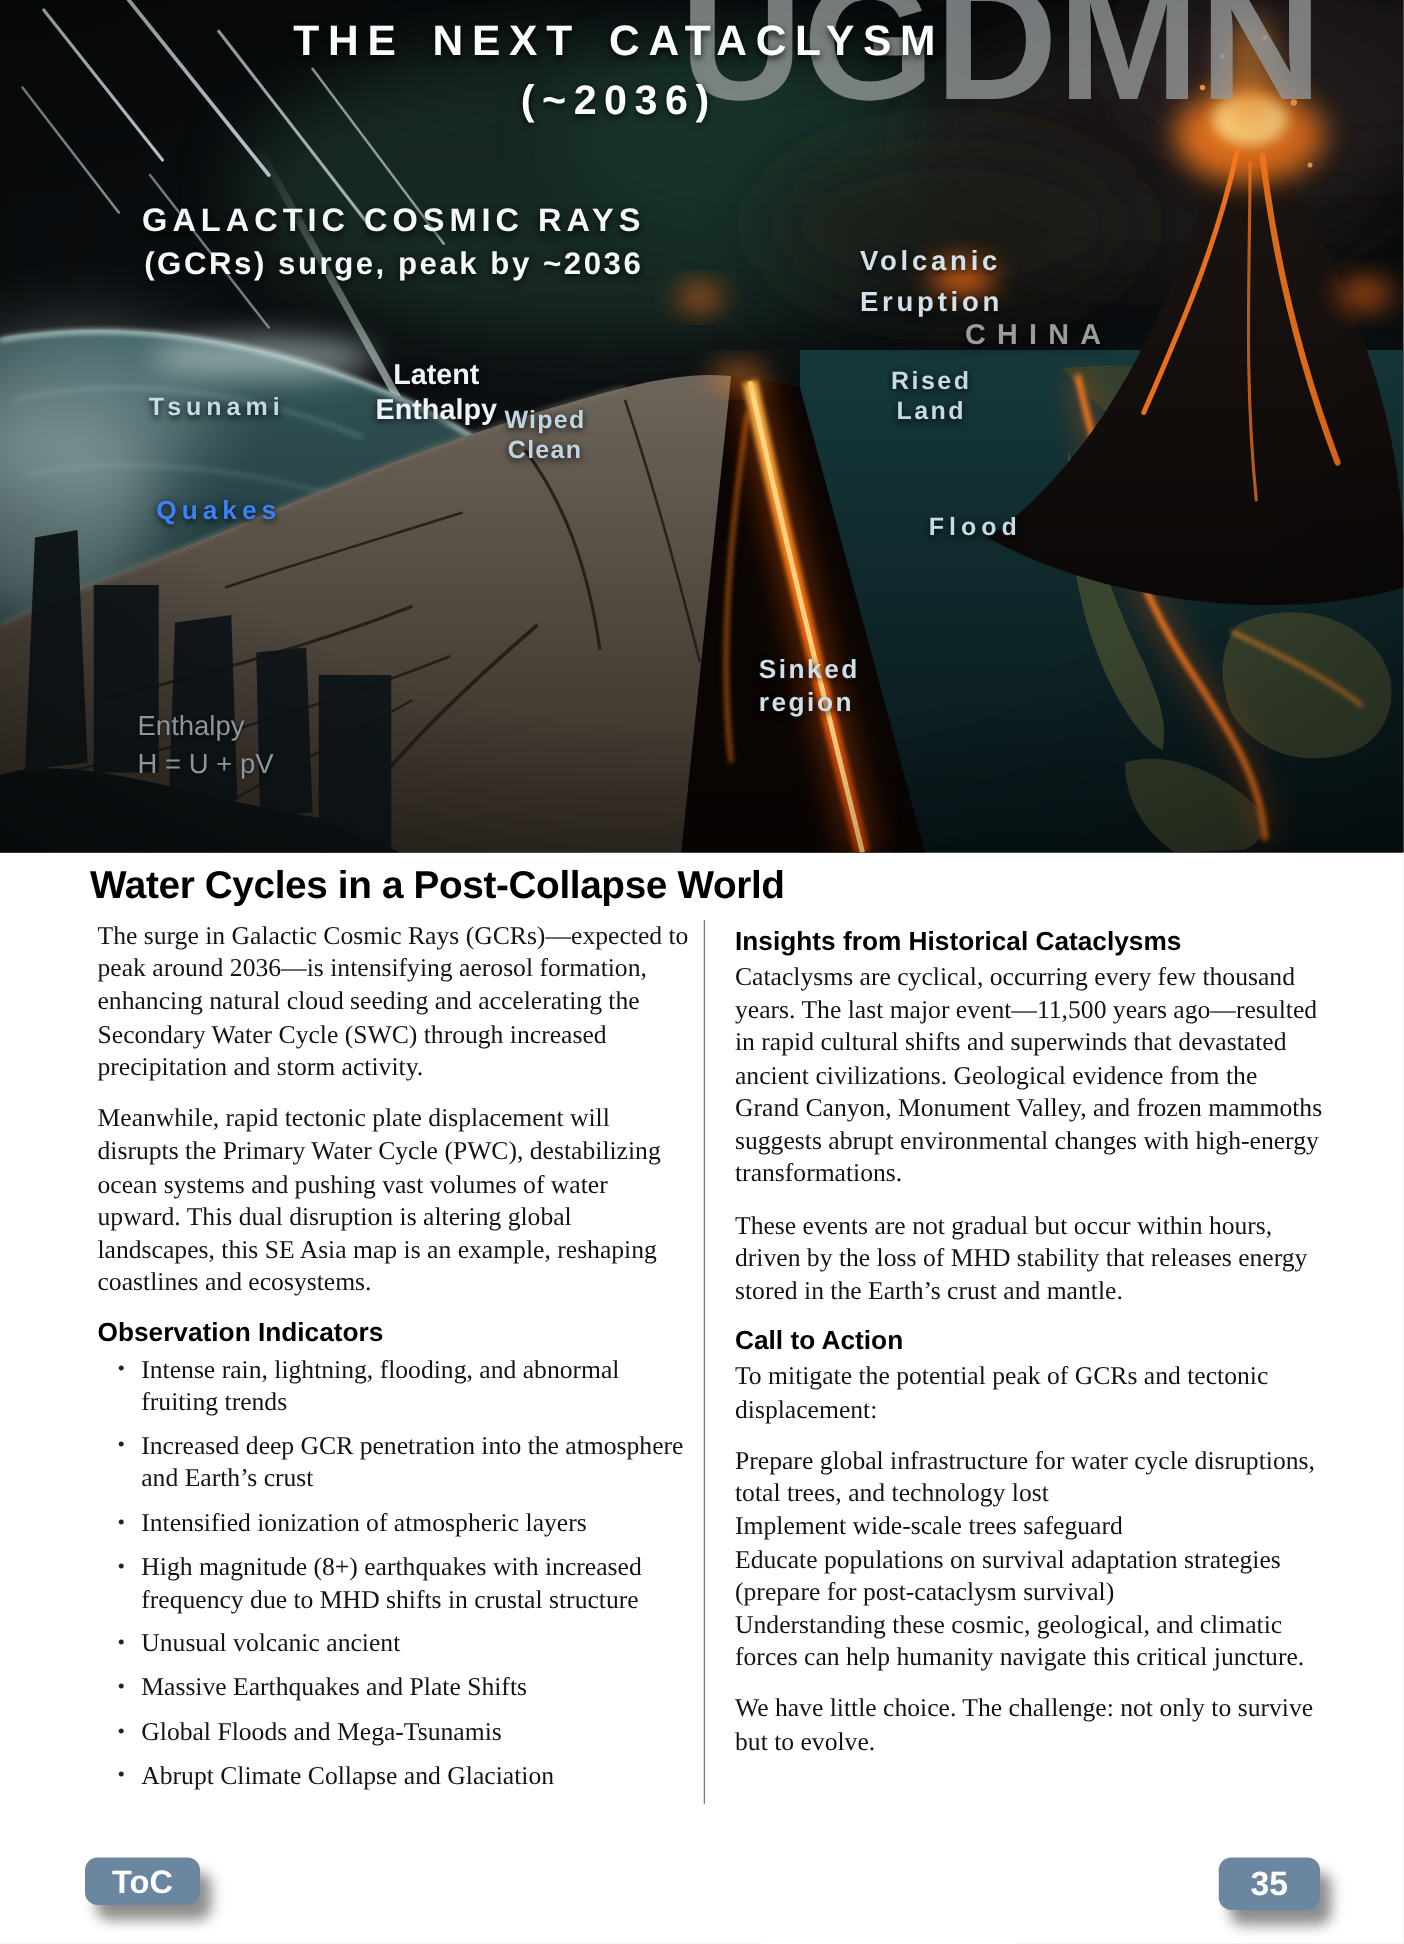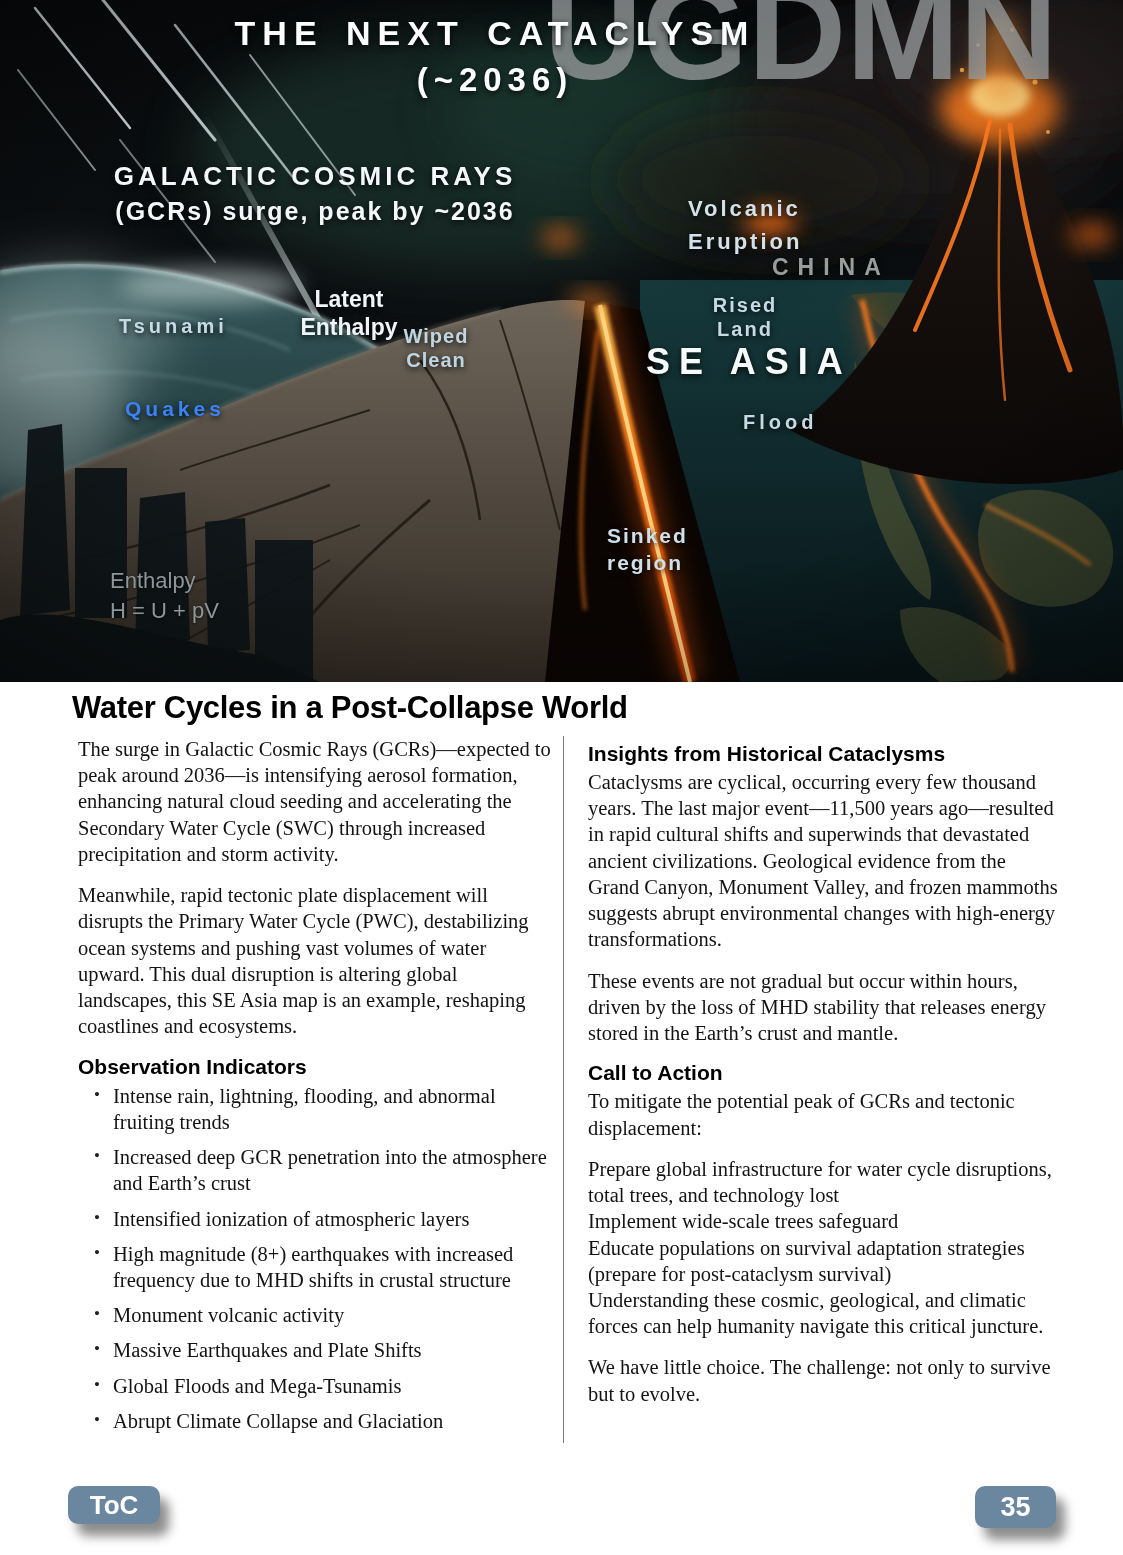--- a/index.html
+++ b/index.html
@@ -225,21 +225,20 @@
     <div class="hl pre lbl-volcanic">Volcanic
 Eruption</div>
     <div class="hl lbl-china">CHINA</div>
     <div class="hl pre lbl-latent">Latent
 Enthalpy</div>
     <div class="hl lbl-tsunami">Tsunami</div>
     <div class="hl pre lbl-wiped">Wiped
 Clean</div>
     <div class="hl pre lbl-rised">Rised
 Land</div>
-    <div class="hl lbl-seasia">SE ASIA</div>
     <div class="hl lbl-quakes">Quakes</div>
     <div class="hl lbl-flood">Flood</div>
     <div class="hl pre lbl-sinked">Sinked
 region</div>
     <div class="hl lbl-enthalpy">
       <span>Enthalpy</span>
       <span>H = U + pV</span>
     </div>
   </div>
 
@@ -249,21 +248,21 @@
     <div class="cols">
       <div class="col-left">
         <p>The surge in Galactic Cosmic Rays (GCRs)—expected to peak around 2036—is intensifying aerosol formation, enhancing natural cloud seeding and accelerating the Secondary Water Cycle (SWC) through increased precipitation and storm activity.</p>
         <p>Meanwhile, rapid tectonic plate displacement will disrupts the Primary Water Cycle (PWC), destabilizing ocean systems and pushing vast volumes of water upward. This dual disruption is altering global landscapes, this SE Asia map is an example, reshaping coastlines and ecosystems.</p>
         <h3 class="subhead">Observation Indicators</h3>
         <ul class="indicators">
           <li>Intense rain, lightning, flooding, and abnormal fruiting trends</li>
           <li>Increased deep GCR penetration into the atmosphere and Earth’s crust</li>
           <li>Intensified ionization of atmospheric layers</li>
           <li>High magnitude (8+) earthquakes with increased frequency due to MHD shifts in crustal structure</li>
-          <li>Monument volcanic activity</li>
+          <li>Unusual volcanic ancient</li>
           <li>Massive Earthquakes and Plate Shifts</li>
           <li>Global Floods and Mega-Tsunamis</li>
           <li>Abrupt Climate Collapse and Glaciation</li>
         </ul>
       </div>
 
       <div class="col-right">
         <h3 class="subhead">Insights from Historical Cataclysms</h3>
         <p>Cataclysms are cyclical, occurring every few thousand years. The last major event—11,500 years ago—resulted in rapid cultural shifts and superwinds that devastated ancient civilizations. Geological evidence from the Grand Canyon, Monument Valley, and frozen mammoths suggests abrupt environmental changes with high-energy transformations.</p>
         <p>These events are not gradual but occur within hours, driven by the loss of MHD stability that releases energy stored in the Earth’s crust and mantle.</p>

